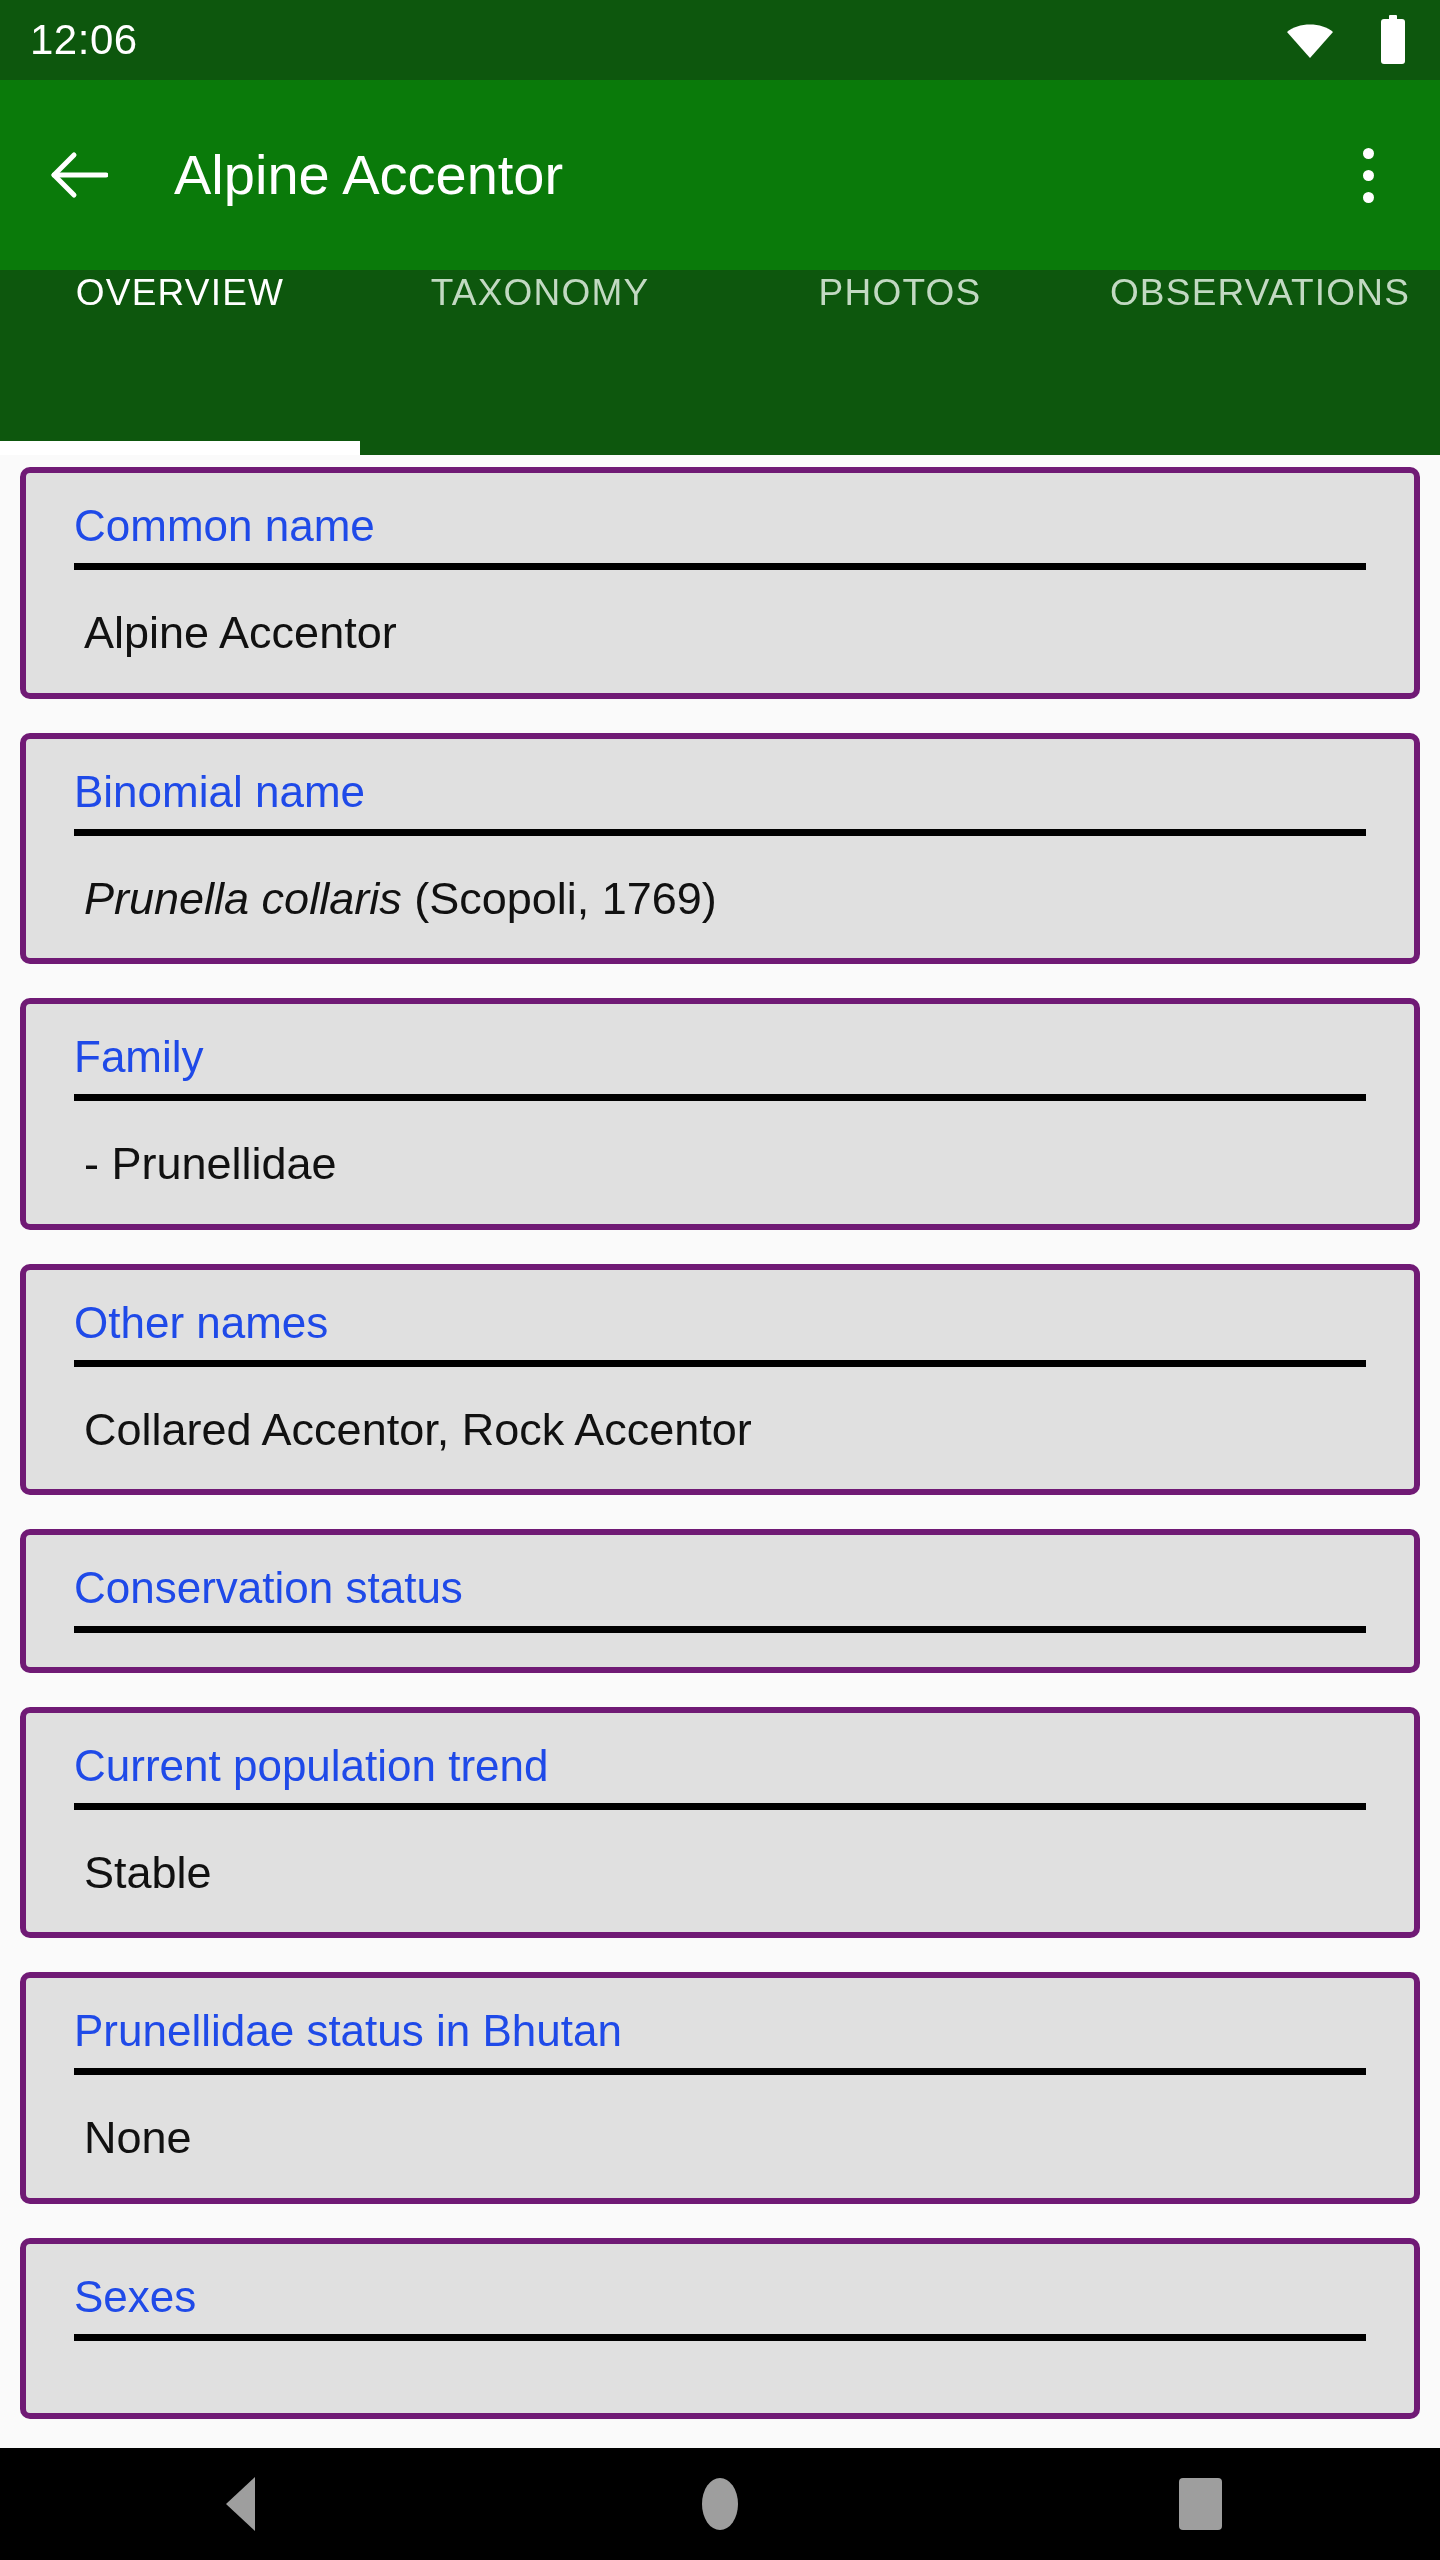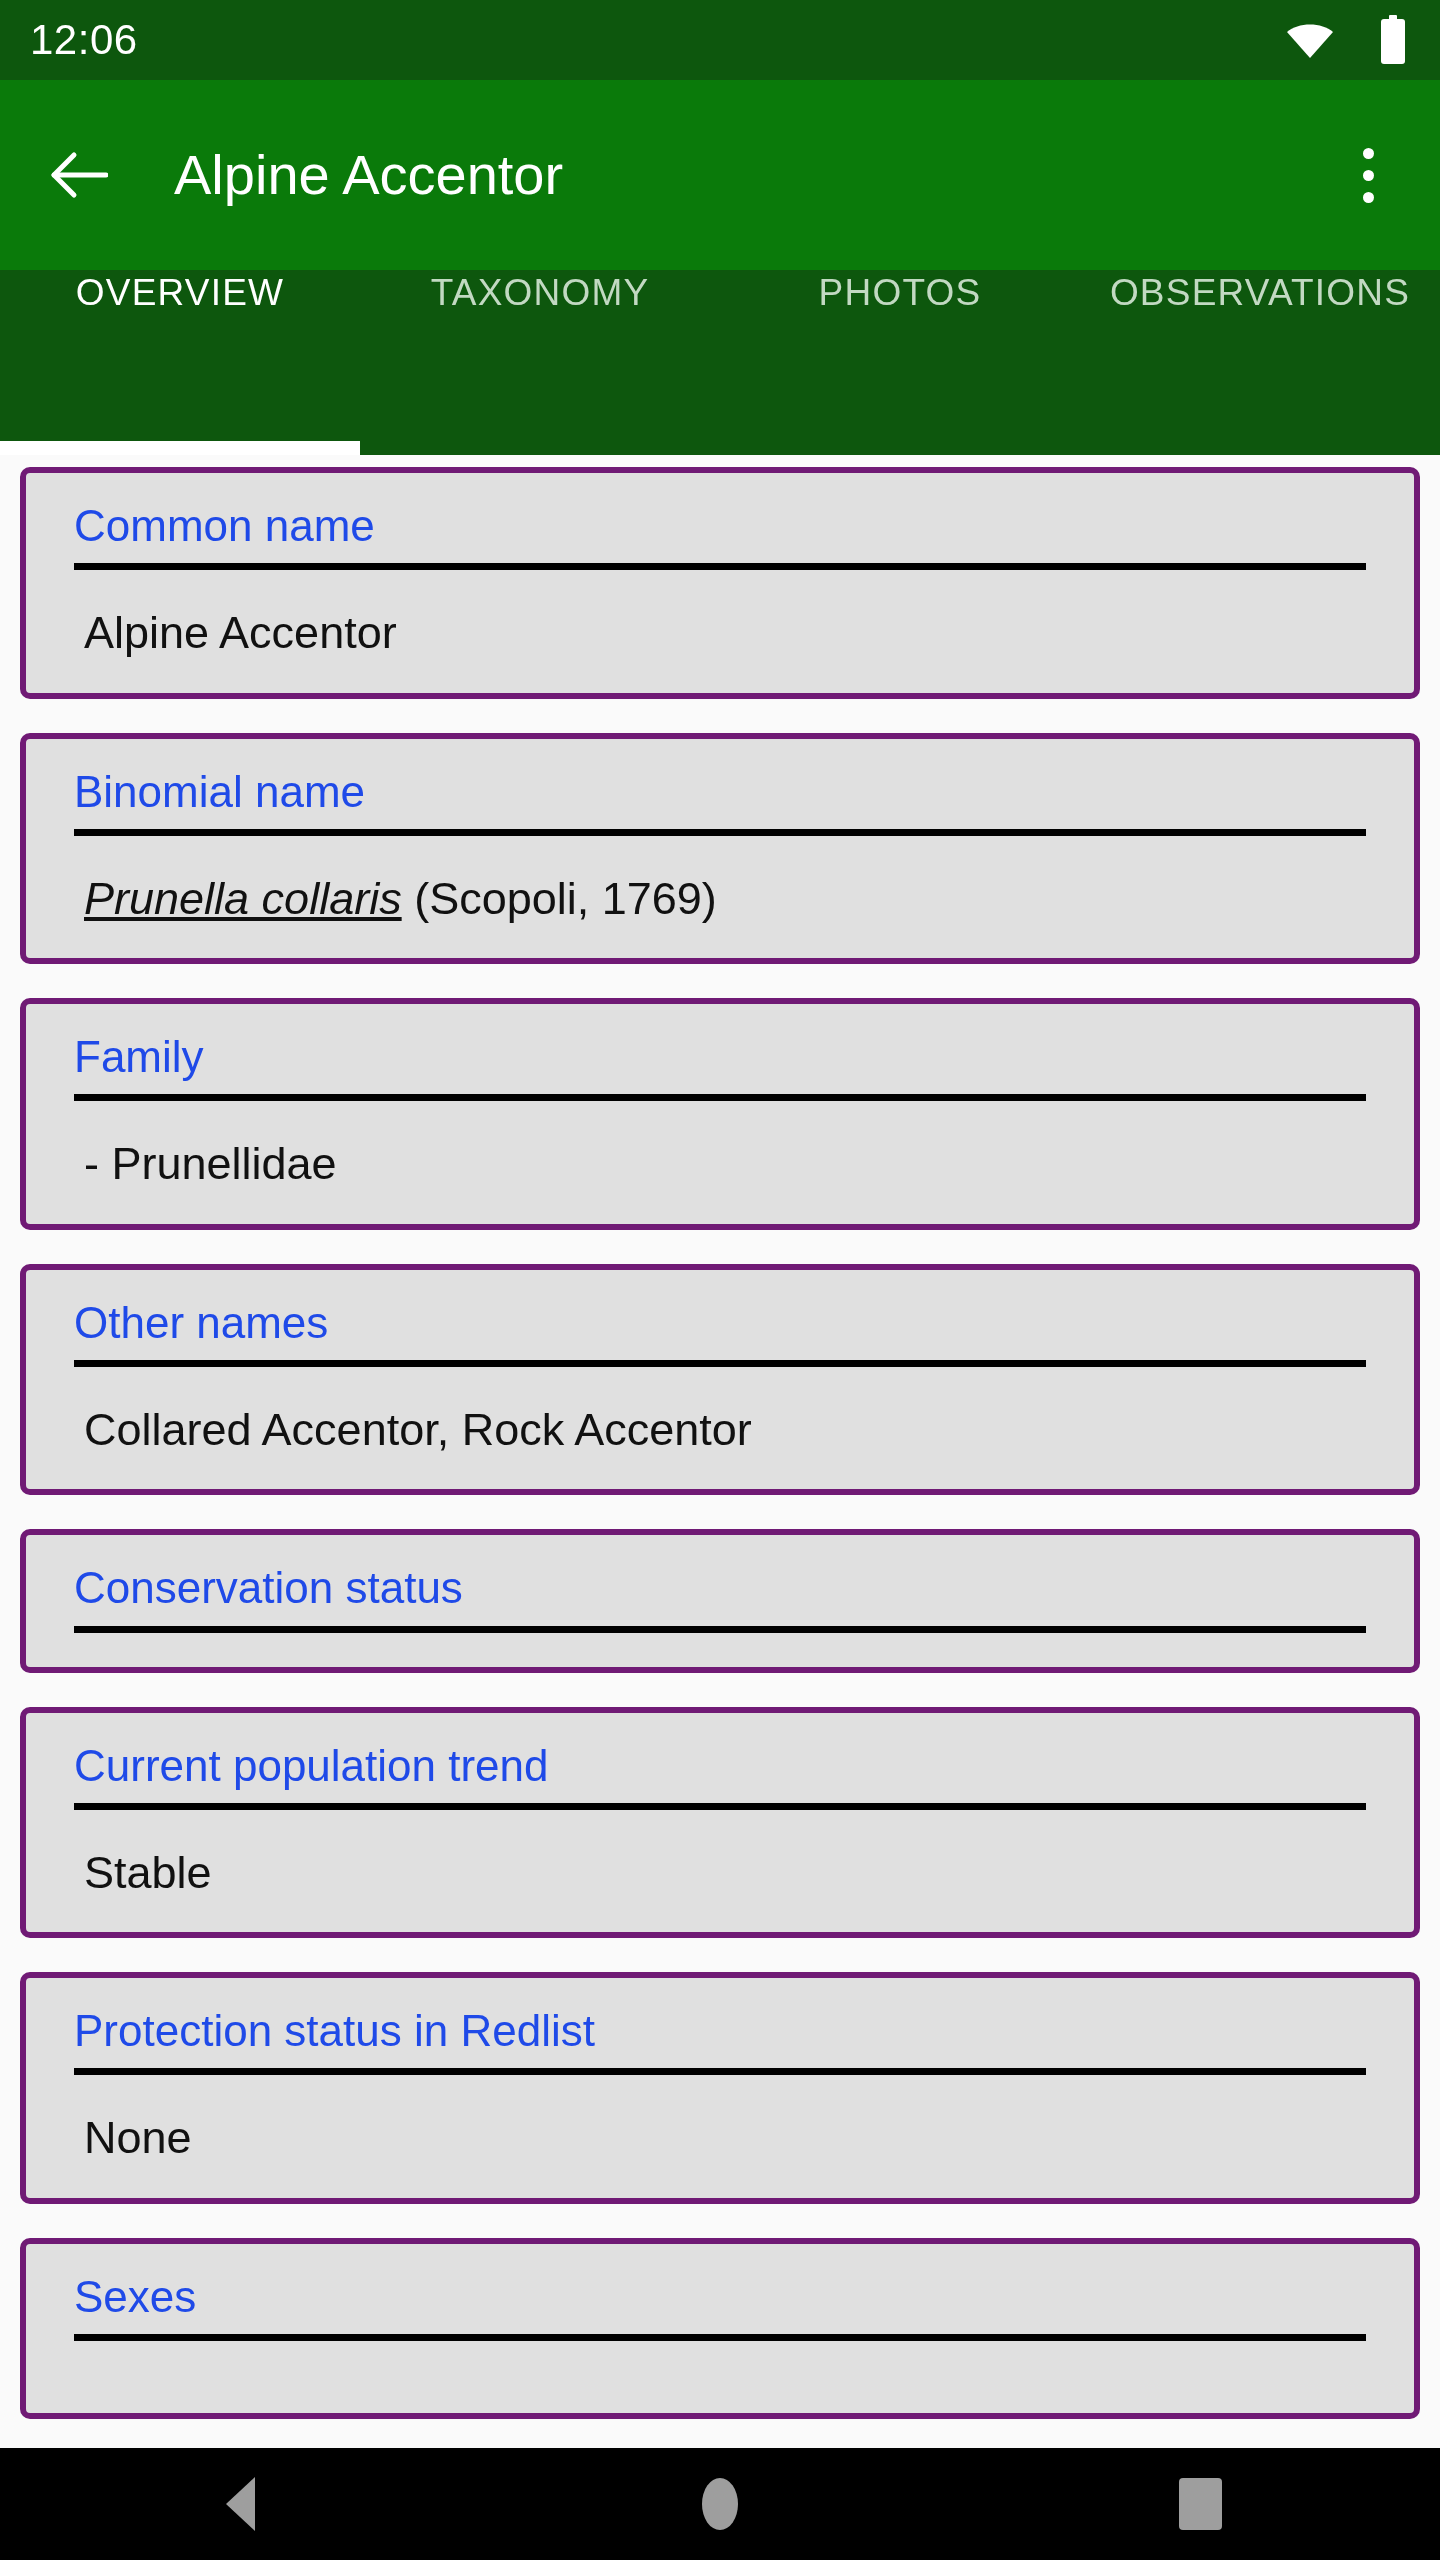--- a/index.html
+++ b/index.html
@@ -105,21 +105,21 @@
     background:#000000;
     margin:14px 20px 0 20px;
   }
   .card-value {
     color:#111111;
     font-size:45px;
     line-height:1.12;
     padding:38px 0 0 30px;
     word-wrap:break-word;
   }
-  .card-value .sci { font-style:italic;text-decoration:underline; }
+  .card-value .sci { font-style:italic; }
   .card-value .link { color:#1f4ae8; }
 
   
   .nav-bar {
     position:absolute; left:0; bottom:0;
     width:1440px; height:112px;
     background:#000000;
     display:flex; align-items:center; justify-content:space-around;
     z-index:5;
   }
@@ -216,21 +216,21 @@
       <div class="card-rule"></div>
     </div>
 
     <div class="card">
       <div class="card-title">Current population trend</div>
       <div class="card-rule"></div>
       <div class="card-value">Stable</div>
     </div>
 
     <div class="card">
-      <div class="card-title">Protection status in Redlist</div>
+      <div class="card-title">Prunellidae status in Bhutan</div>
       <div class="card-rule"></div>
       <div class="card-value">None</div>
     </div>
 
     <div class="card">
       <div class="card-title">Sexes</div>
       <div class="card-rule"></div>
       <div class="card-value"></div>
     </div>
 

